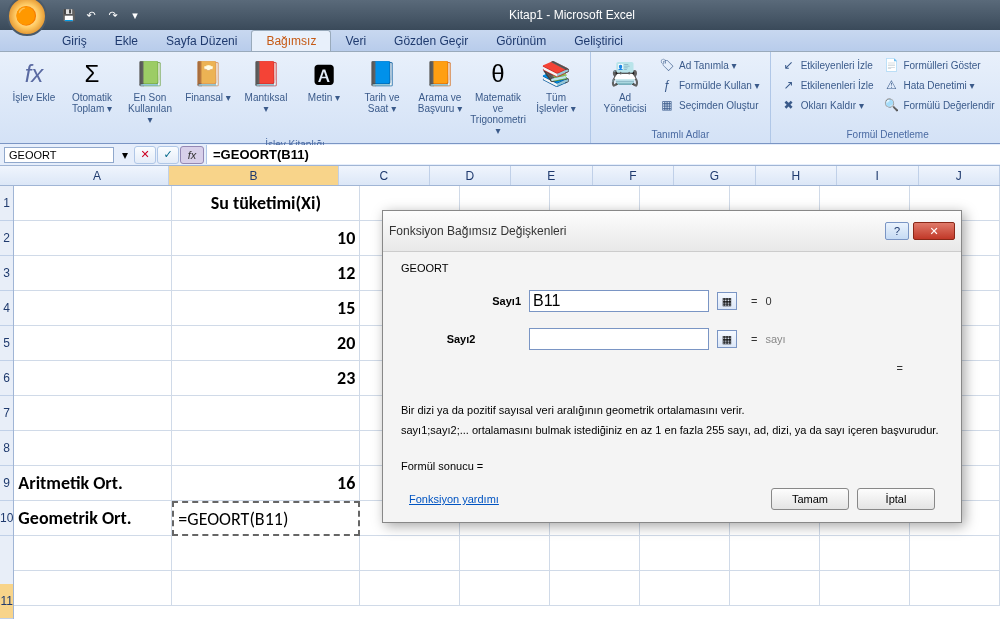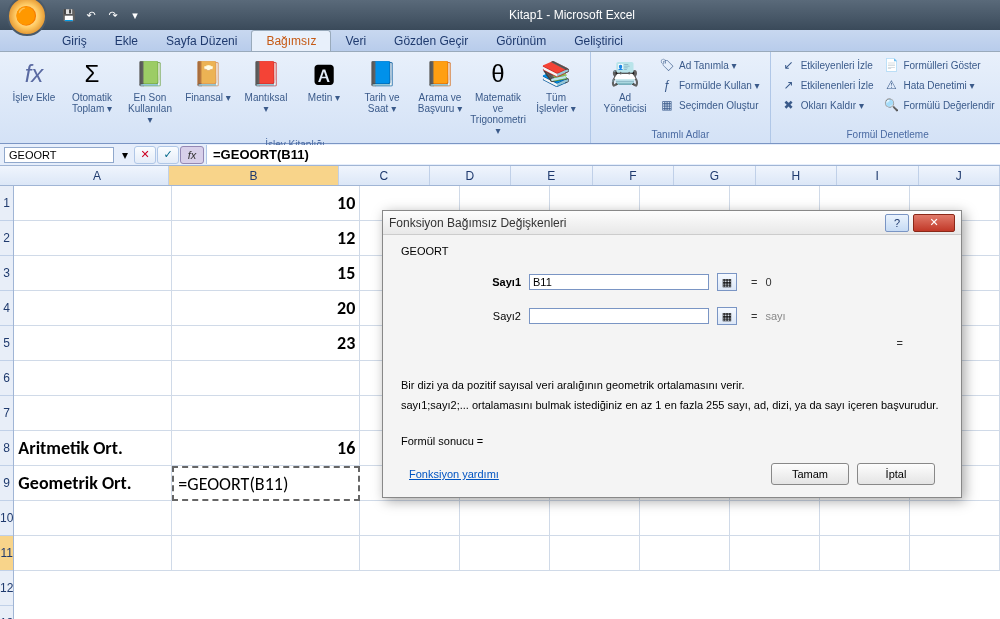--- a/index.html
+++ b/index.html
@@ -42,35 +42,35 @@
 .row-headers { width: 26px; background: #e8eef8; border-right: 1px solid #a0b5d5; }
 .col-headers { height: 20px; display: flex; background: linear-gradient(#f0f5fd,#dce7f7); border-bottom: 1px solid #a0b5d5; }
 .colh { border-right: 1px solid #c0d0e8; text-align: center; font-size: 12px; color:#1f3a6e; line-height:20px;}
 .colA { width: 158px; } .colB { width: 188px; } .colC { width: 100px; } .colD,.colE,.colF,.colG,.colH,.colI,.colJ { width: 90px; }
 .rowh { height: 35px; border-bottom: 1px solid #c0d0e8; text-align:center; font-size:12px; color:#1f3a6e; line-height:35px;}
 .rows { }
 .row { display: flex; height: 35px; }
 .cell { border-right: 1px solid #d0dae8; border-bottom: 1px solid #d0dae8; padding: 0 4px; display:flex; align-items:center; font-size:18px; font-family: Calibri, sans-serif;}
 .cell.colA { justify-content:flex-start; font-weight:bold;}
 .cell.colB { justify-content:flex-end; font-weight:bold;}
-.rowh.active { background: #f8d48a; }
+.rowh.active { background: #f8d48a; margin-top: 48px; }
 .colh.activeB { background: #f8d48a; }
 .cell.editing { border: 2px dashed #666 !important; background:#fff; font-family: Calibri; font-size:18px; justify-content:flex-start;}
 
 
 .dialog { position: absolute; left: 382px; top: 210px; width: 580px; background: #f4f4f4; border: 1px solid #888; box-shadow: 3px 3px 12px rgba(0,0,0,0.35); font-size:11px;}
-.dialog-title { height: 24px; background: linear-gradient(#fdfdfd,#e8e8e8); border-bottom:1px solid #ccc; display:flex; align-items:center; padding:0 6px;}
+.dialog-title { height: 41px; background: linear-gradient(#fdfdfd,#e8e8e8); border-bottom:1px solid #ccc; display:flex; align-items:center; padding:0 6px;}
 .dialog-title-text { flex:1; font-size:12px; color:#333;}
 .dlg-help { width:24px; height:18px; background:linear-gradient(#eaf3fd,#c6dbf4); border:1px solid #7a95c4; border-radius:2px; margin-right:4px; display:flex; align-items:center; justify-content:center; font-size:11px; color:#1f3a6e;}
 .dlg-close { width:42px; height:18px; background:linear-gradient(#e07a6a,#c13828); border:1px solid #8a2818; border-radius:2px; display:flex; align-items:center; justify-content:center; color:#fff; font-size:11px;}
 .dialog-body { padding: 10px 18px; }
 .fn-name { font-size:11px; margin-bottom:8px;}
 .arg-row { display:flex; align-items:center; margin-bottom:6px; gap:8px;margin-top:16px;}
 .arg-label { width:120px; text-align:right; font-weight:bold;}
-.arg-input { width:180px; border:1px solid #7a95c4; padding:1px 3px; font-size:11px; background:#fff;}
+.arg-input { width:180px; border:1px solid #7a95c4; padding:1px 3px; font-size:16px; background:#fff;}
 .arg-picker { width:20px; height:18px; border:1px solid #7a95c4; background:linear-gradient(#f5f9ff,#dce7f7); display:flex; align-items:center; justify-content:center;}
 .arg-eq { margin-left:6px; color:#333;}
 .arg-val { color:#333;}
 .arg-val.gray { color:#888;}
 .desc { margin: 30px 0 8px; font-size:11px;}
 .desc-detail { display:flex; margin-top:6px; font-size:11px;}
 .desc-detail-l { width:150px; text-align:right; font-weight:bold; padding-right:6px;}
 .desc-detail-r { flex:1;}
 .result-row { margin-top:24px; font-size:11px;}
 .dialog-footer { display:flex; align-items:center; padding: 6px 26px 12px;}
@@ -251,20 +251,31 @@
     <div class="rowh">8</div>
     <div class="rowh">9</div>
     <div class="rowh">10</div>
     <div class="rowh active">11</div>
     <div class="rowh">12</div>
     <div class="rowh">13</div>
   </div>
   <div class="rows">
     <div class="row">
           <div class="cell colA"></div>
+          <div class="cell colB" style="justify-content:center;">Su tüketimi(Xi)</div>
+          <div class="cell colC"></div>
+          <div class="cell colD"></div>
+          <div class="cell colE"></div>
+          <div class="cell colF"></div>
+          <div class="cell colG"></div>
+          <div class="cell colH"></div>
+          <div class="cell colI"></div>
+        </div>
+    <div class="row">
+          <div class="cell colA"></div>
           <div class="cell colB">10</div>
           <div class="cell colC"></div>
           <div class="cell colD"></div>
           <div class="cell colE"></div>
           <div class="cell colF"></div>
           <div class="cell colG"></div>
           <div class="cell colH"></div>
           <div class="cell colI"></div>
         </div>
     <div class="row">
@@ -397,21 +408,21 @@
       <div class="arg-row">
         <div class="arg-label">Sayı1</div>
         <input class="arg-input" value="B11" style="">
         <div class="arg-picker">
             <span>▦</span>
           </div>
         <span class="arg-eq">=</span>
         <span class="arg-val">0</span>
       </div>
       <div class="arg-row">
-        <div class="arg-label" style="font-weight:normal;">Sayı2</div>
+        <div class="arg-label" style="font-weight:bold;text-align:center;">Sayı2</div>
         <input class="arg-input" value="" style="">
         <div class="arg-picker">
             <span>▦</span>
           </div>
         <span class="arg-eq">=</span>
         <span class="arg-val gray">sayı</span>
       </div>
     </div>
     <div class="equals-mark">=</div>
     <div class="desc">Bir dizi ya da pozitif sayısal veri aralığının geometrik ortalamasını verir.</div>

